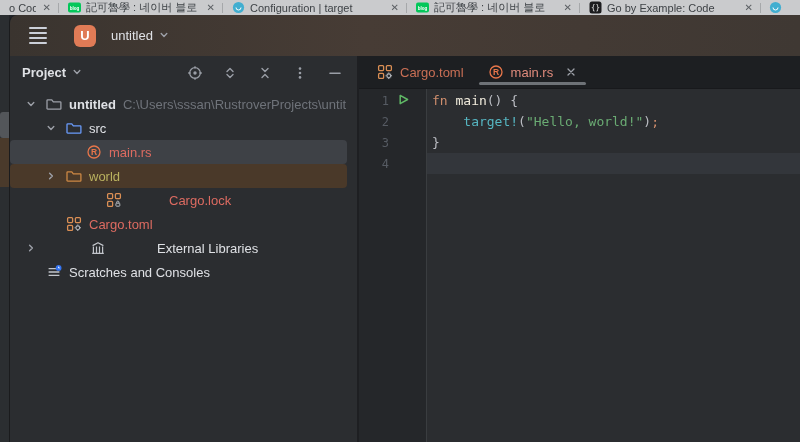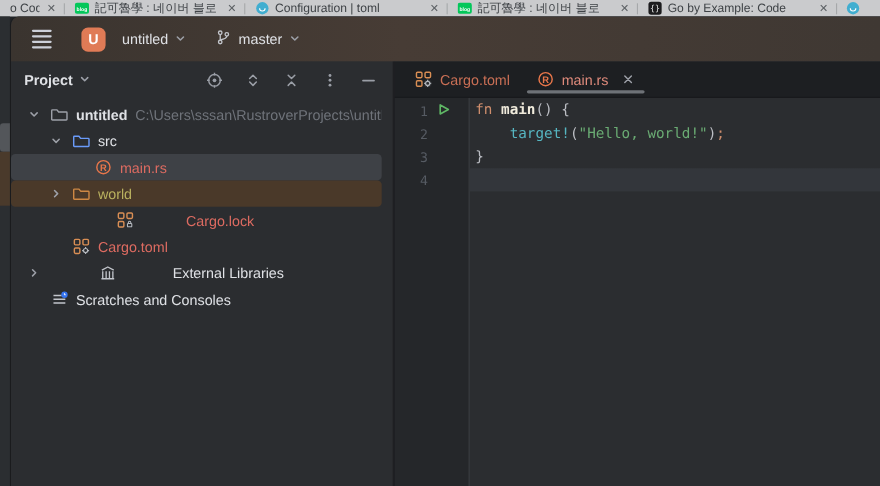--- a/index.html
+++ b/index.html
@@ -77,21 +77,21 @@
   .etab .close{margin-left:5px;display:flex;align-items:center;cursor:pointer}
 
   .code{flex:1;position:relative;padding-top:1px;font-family:"DejaVu Sans Mono",monospace}
   .gutter-bg{position:absolute;left:0;top:0;bottom:0;width:67px;background:var(--gutter-bg)}
   .gutter-sep{position:absolute;left:67px;top:0;bottom:0;width:1px;background:var(--gutter-line)}
   .cline{height:21px;display:flex;align-items:center;position:relative}
   .cline.current{background:linear-gradient(90deg,transparent 68px,var(--curline) 68px)}
   .ln{width:30px;flex:none;text-align:right;font-size:12px;color:var(--lnum)}
   .runslot{width:37px;flex:none;display:flex;align-items:center;padding-left:8px}
   .ctext{white-space:pre;font-size:13px;margin-left:6px}
-  .tok-kw{color:var(--kw)} .tok-fname{color:var(--fname);font-weight:bold}
+  .tok-kw{color:var(--kw)} .tok-fname{color:var(--fname);font-weight:normal}
   .tok-pun{color:var(--pun)} .tok-mac{color:var(--mac)} .tok-str{color:var(--str)} .tok-semi{color:var(--kw)}
 </style>
 </head>
 <body>
 
 <div class="strip" id="strip">
     <div class="btab" style="width: 58px;">
       <span class="t">o Code</span>
       <span class="x">✕</span>
     </div>
@@ -107,21 +107,21 @@
       <span class="x">✕</span>
     </div>
     <div class="bsep"></div>
     <div class="btab" style="width: 183px;">
       <span class="bico">
         <svg width="13" height="13" viewBox="0 0 13 13" xmlns="http://www.w3.org/2000/svg">
           <circle cx="6.5" cy="6.5" r="5.6" fill="#41aed0"></circle>
           <path d="M4 6.5a2.5 2.5 0 1 0 5 0" fill="none" stroke="#fff" stroke-width="1"></path>
         </svg>
       </span>
-      <span class="t">Configuration | toml</span>
+      <span class="t">Configuration | target</span>
       <span class="x">✕</span>
     </div>
     <div class="bsep"></div>
     <div class="btab" style="width: 172px;">
       <span class="bico">
         <svg width="13" height="13" viewBox="0 0 13 13" xmlns="http://www.w3.org/2000/svg">
           <rect x="0" y="1.5" width="13" height="10" rx="2" fill="#03c75a"></rect>
           <text x="6.5" y="8.8" font-size="4.6" font-weight="bold" fill="#fff" text-anchor="middle" font-family="Liberation Sans,sans-serif">blog</text>
         </svg>
       </span>
@@ -162,32 +162,20 @@
         <i></i>
     </div>
     <div class="hdr-item">
       <div class="proj-badge">U</div>
       <span>untitled</span>
       <span class="hico"><svg width="10" height="10" viewBox="0 0 10 10" xmlns="http://www.w3.org/2000/svg">
             <path d="M2.2 3.6 5 6.4 7.8 3.6" fill="none" stroke="#9da0a8" stroke-width="1.4" stroke-linecap="round" stroke-linejoin="round"></path>
           </svg></span>
     </div>
     <div class="hdr-gap"></div>
-    <div class="hdr-item">
-      <span class="hico"><svg width="16" height="16" viewBox="0 0 16 16" xmlns="http://www.w3.org/2000/svg">
-            <circle cx="5.2" cy="3.8" r="1.6" fill="none" stroke="#c2c5cb" stroke-width="1.2"></circle>
-            <circle cx="5.2" cy="12.2" r="1.6" fill="none" stroke="#c2c5cb" stroke-width="1.2"></circle>
-            <circle cx="11.2" cy="5.2" r="1.6" fill="none" stroke="#c2c5cb" stroke-width="1.2"></circle>
-            <path d="M5.2 5.4v5.2M11.2 6.8c0 2.4-3 3-6 3.4" fill="none" stroke="#c2c5cb" stroke-width="1.2"></path>
-          </svg></span>
-      <span>master</span>
-      <span class="hico"><svg width="10" height="10" viewBox="0 0 10 10" xmlns="http://www.w3.org/2000/svg">
-            <path d="M2.2 3.6 5 6.4 7.8 3.6" fill="none" stroke="#9da0a8" stroke-width="1.4" stroke-linecap="round" stroke-linejoin="round"></path>
-          </svg></span>
-    </div>
   </div>
 
   <div class="ide-body">
     <div class="panel">
       <div class="panel-head">
         <div class="panel-title">
           <span>Project</span>
           <span class="hico"><svg width="10" height="10" viewBox="0 0 10 10" xmlns="http://www.w3.org/2000/svg">
                 <path d="M2.2 3.6 5 6.4 7.8 3.6" fill="none" stroke="#9da0a8" stroke-width="1.4" stroke-linecap="round" stroke-linejoin="round"></path>
               </svg></span>

